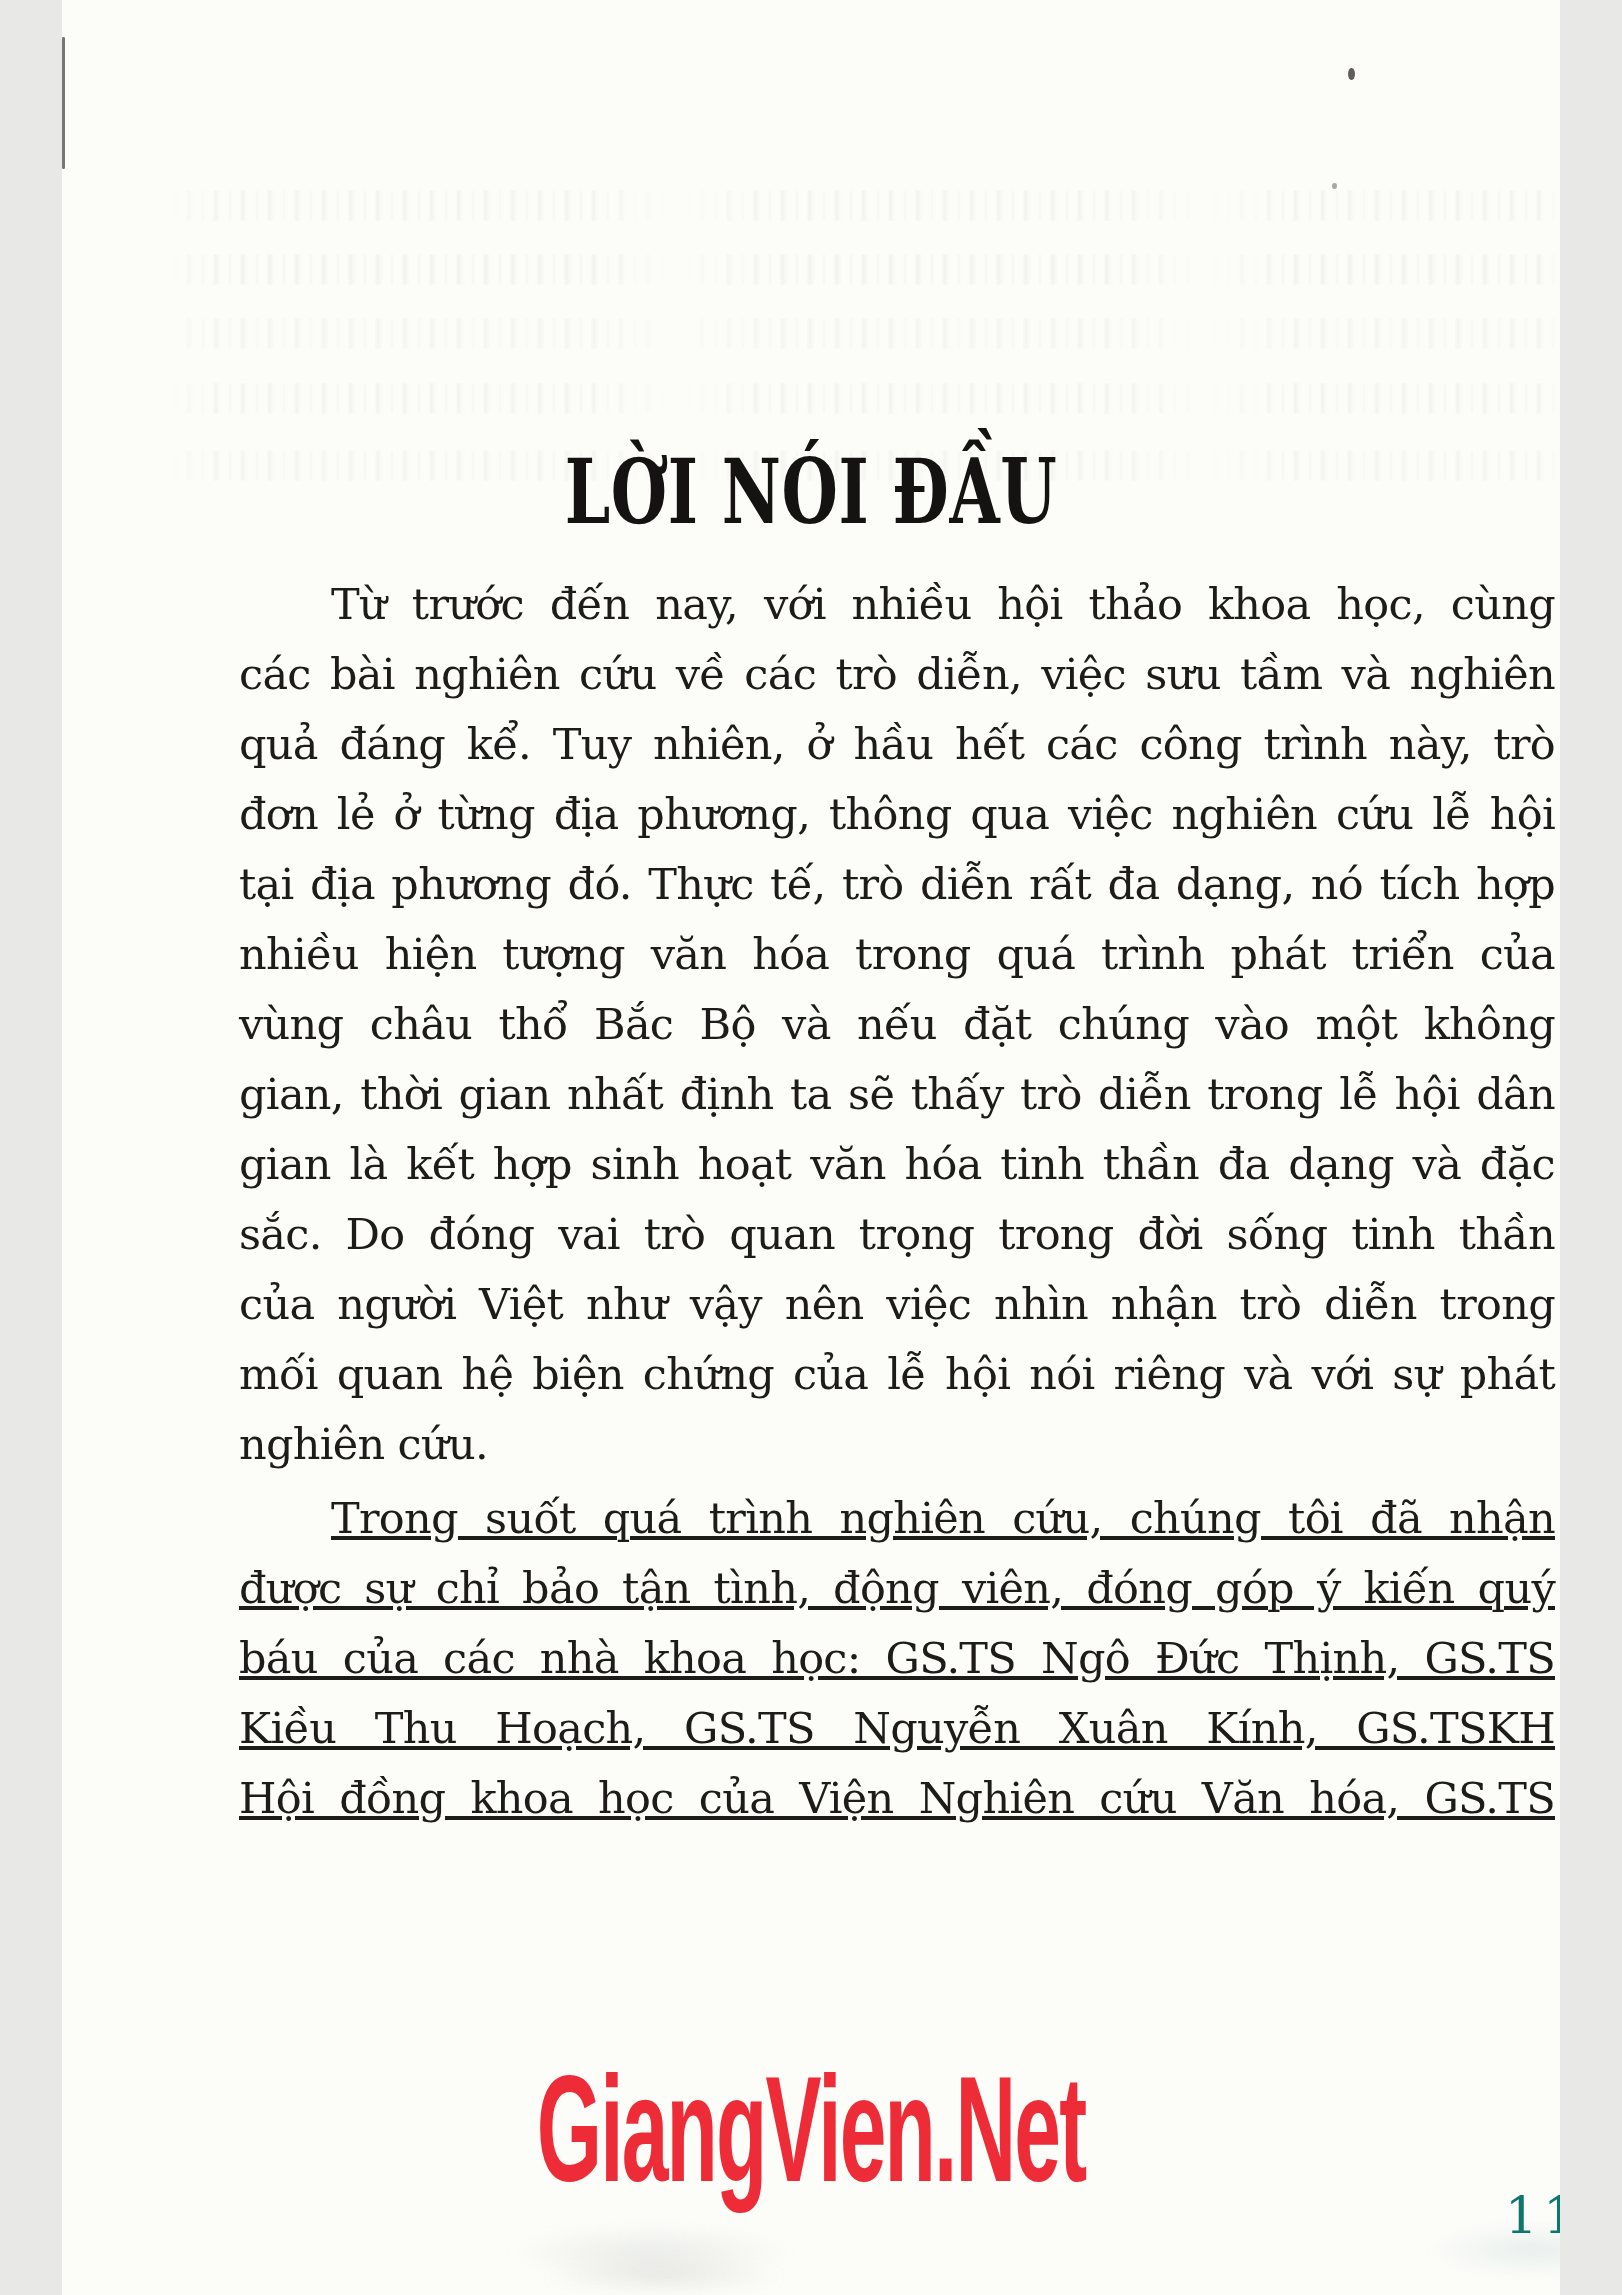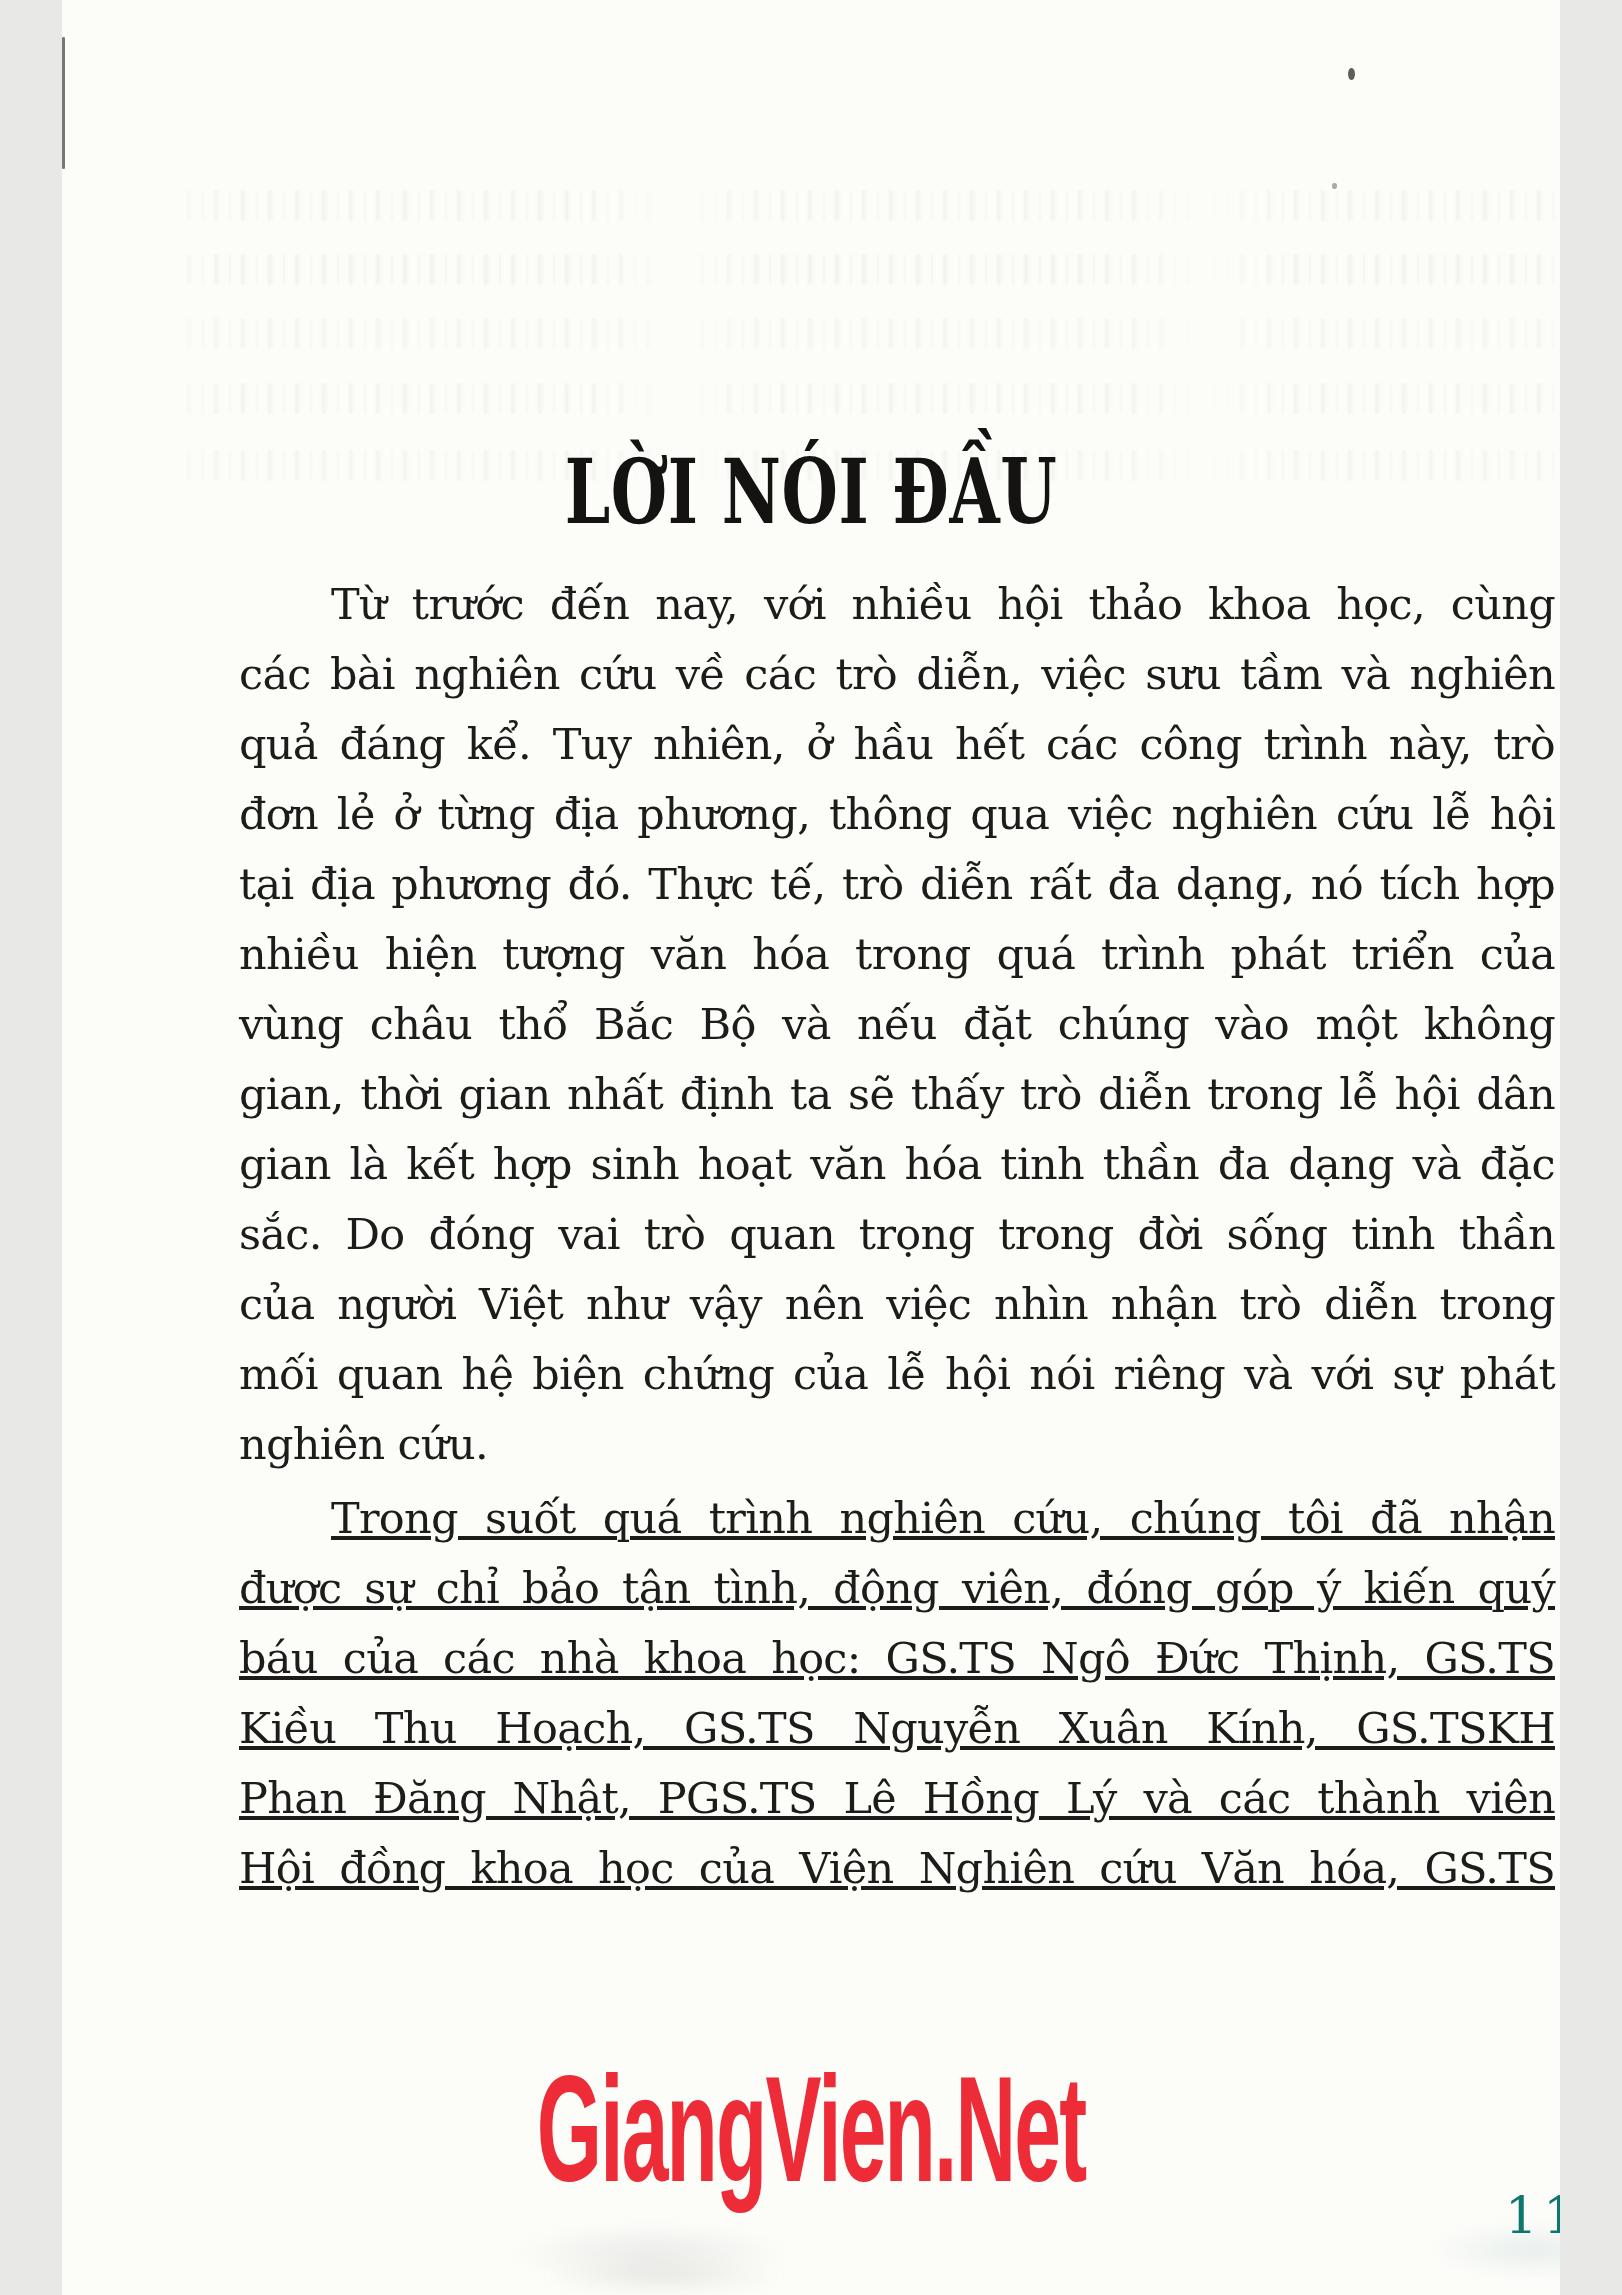--- a/index.html
+++ b/index.html
@@ -128,21 +128,20 @@
         <div class="line just">sắc. Do đóng vai trò quan trọng trong đời sống tinh thần</div>
         <div class="line just">của người Việt như vậy nên việc nhìn nhận trò diễn trong</div>
         <div class="line just">mối quan hệ biện chứng của lễ hội nói riêng và với sự phát</div>
         <div class="line">nghiên cứu.</div>
       </div>
     <div class="para">
         <div class="line first just">Trong suốt quá trình nghiên cứu, chúng tôi đã nhận</div>
         <div class="line just">được sự chỉ bảo tận tình, động viên, đóng góp ý kiến quý</div>
         <div class="line just">báu của các nhà khoa học: GS.TS Ngô Đức Thịnh, GS.TS</div>
         <div class="line just">Kiều Thu Hoạch, GS.TS Nguyễn Xuân Kính, GS.TSKH</div>
-        <div class="line just">Phan Đăng Nhật, PGS.TS Lê Hồng Lý và các thành viên</div>
         <div class="line just">Hội đồng khoa học của Viện Nghiên cứu Văn hóa, GS.TS</div>
       </div>
   </div>
 
   <div class="watermark">GiangVien.Net</div>
 
   <div class="pagenum">11</div>
 
 </div>
 

